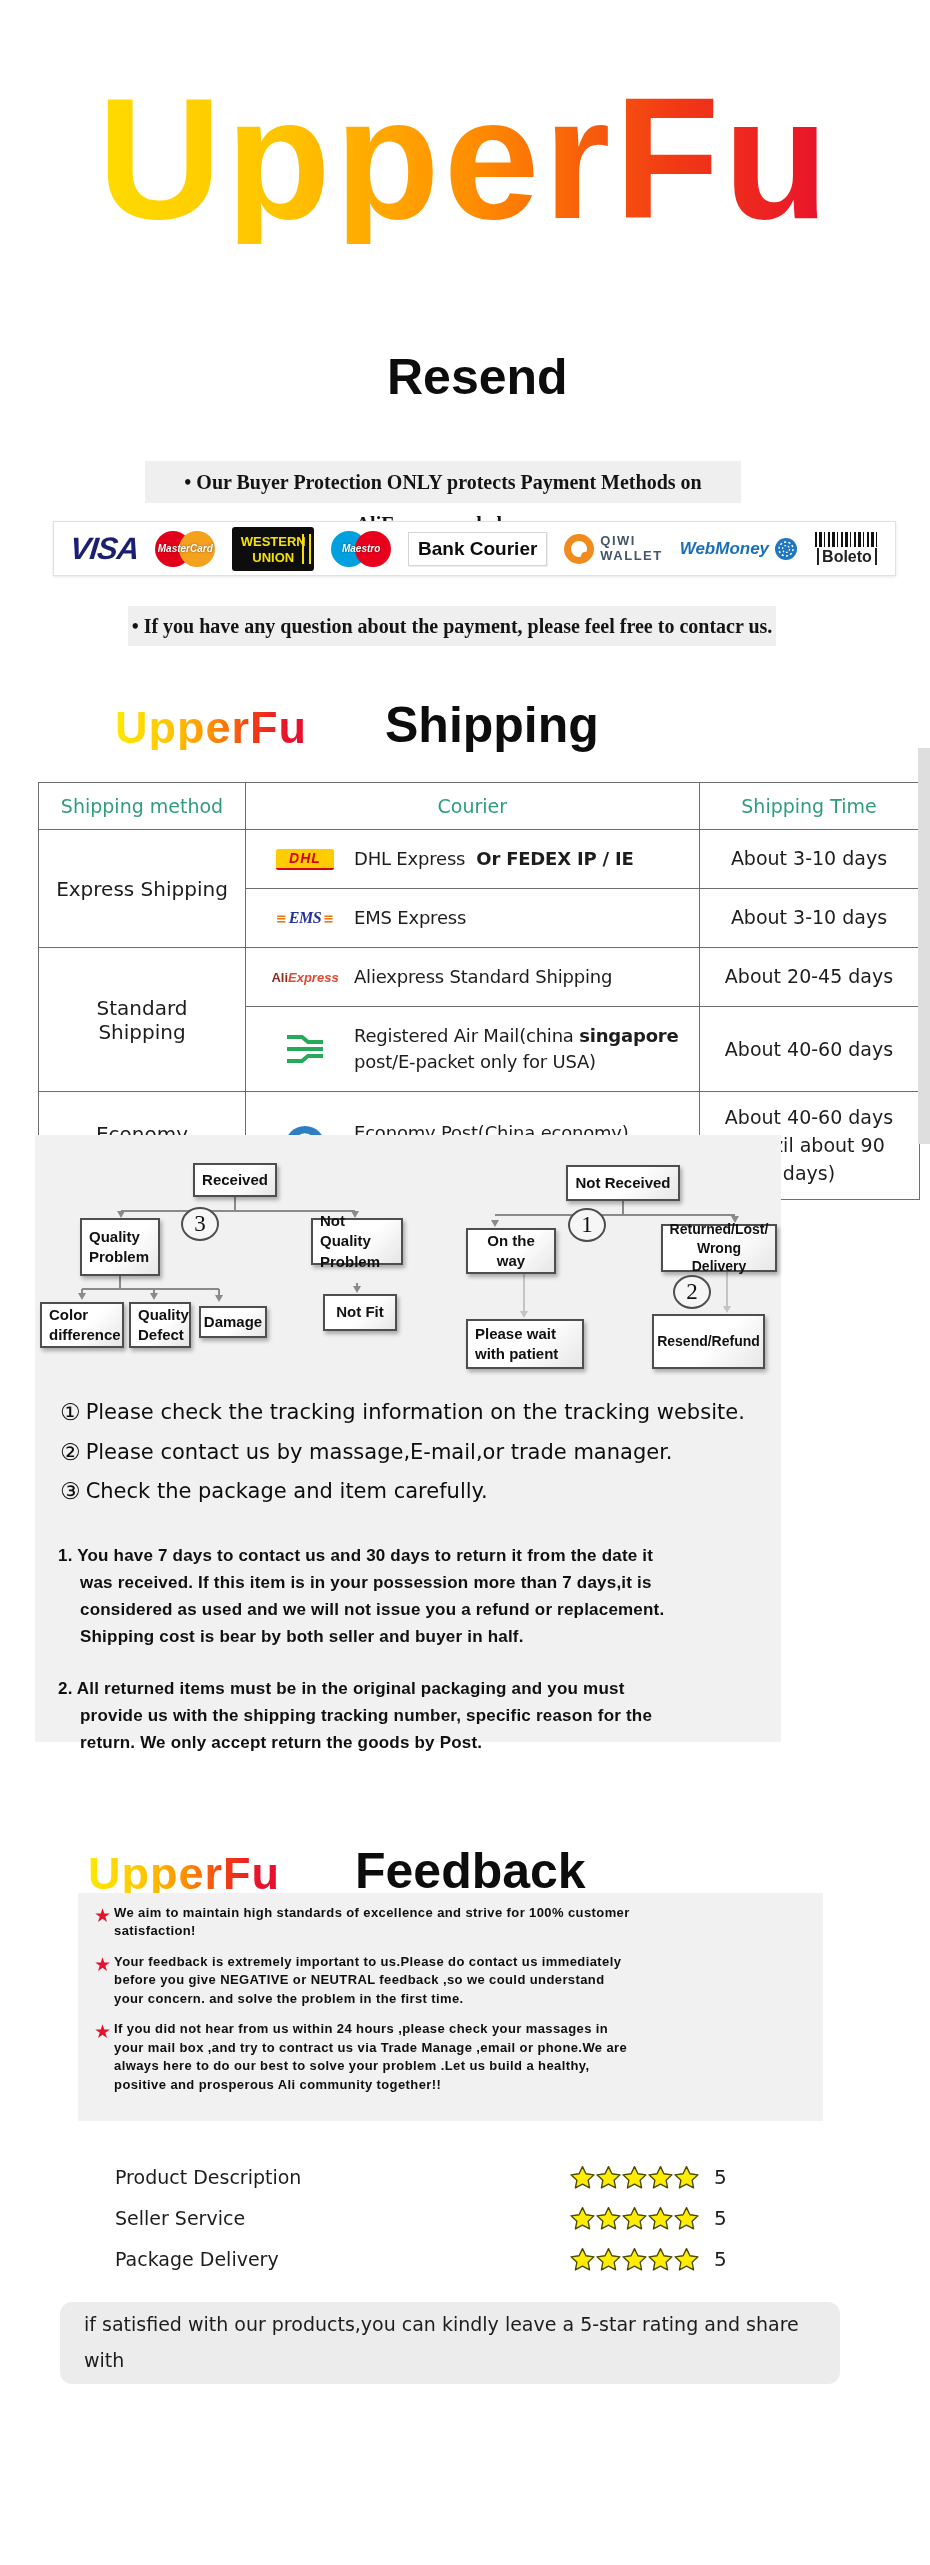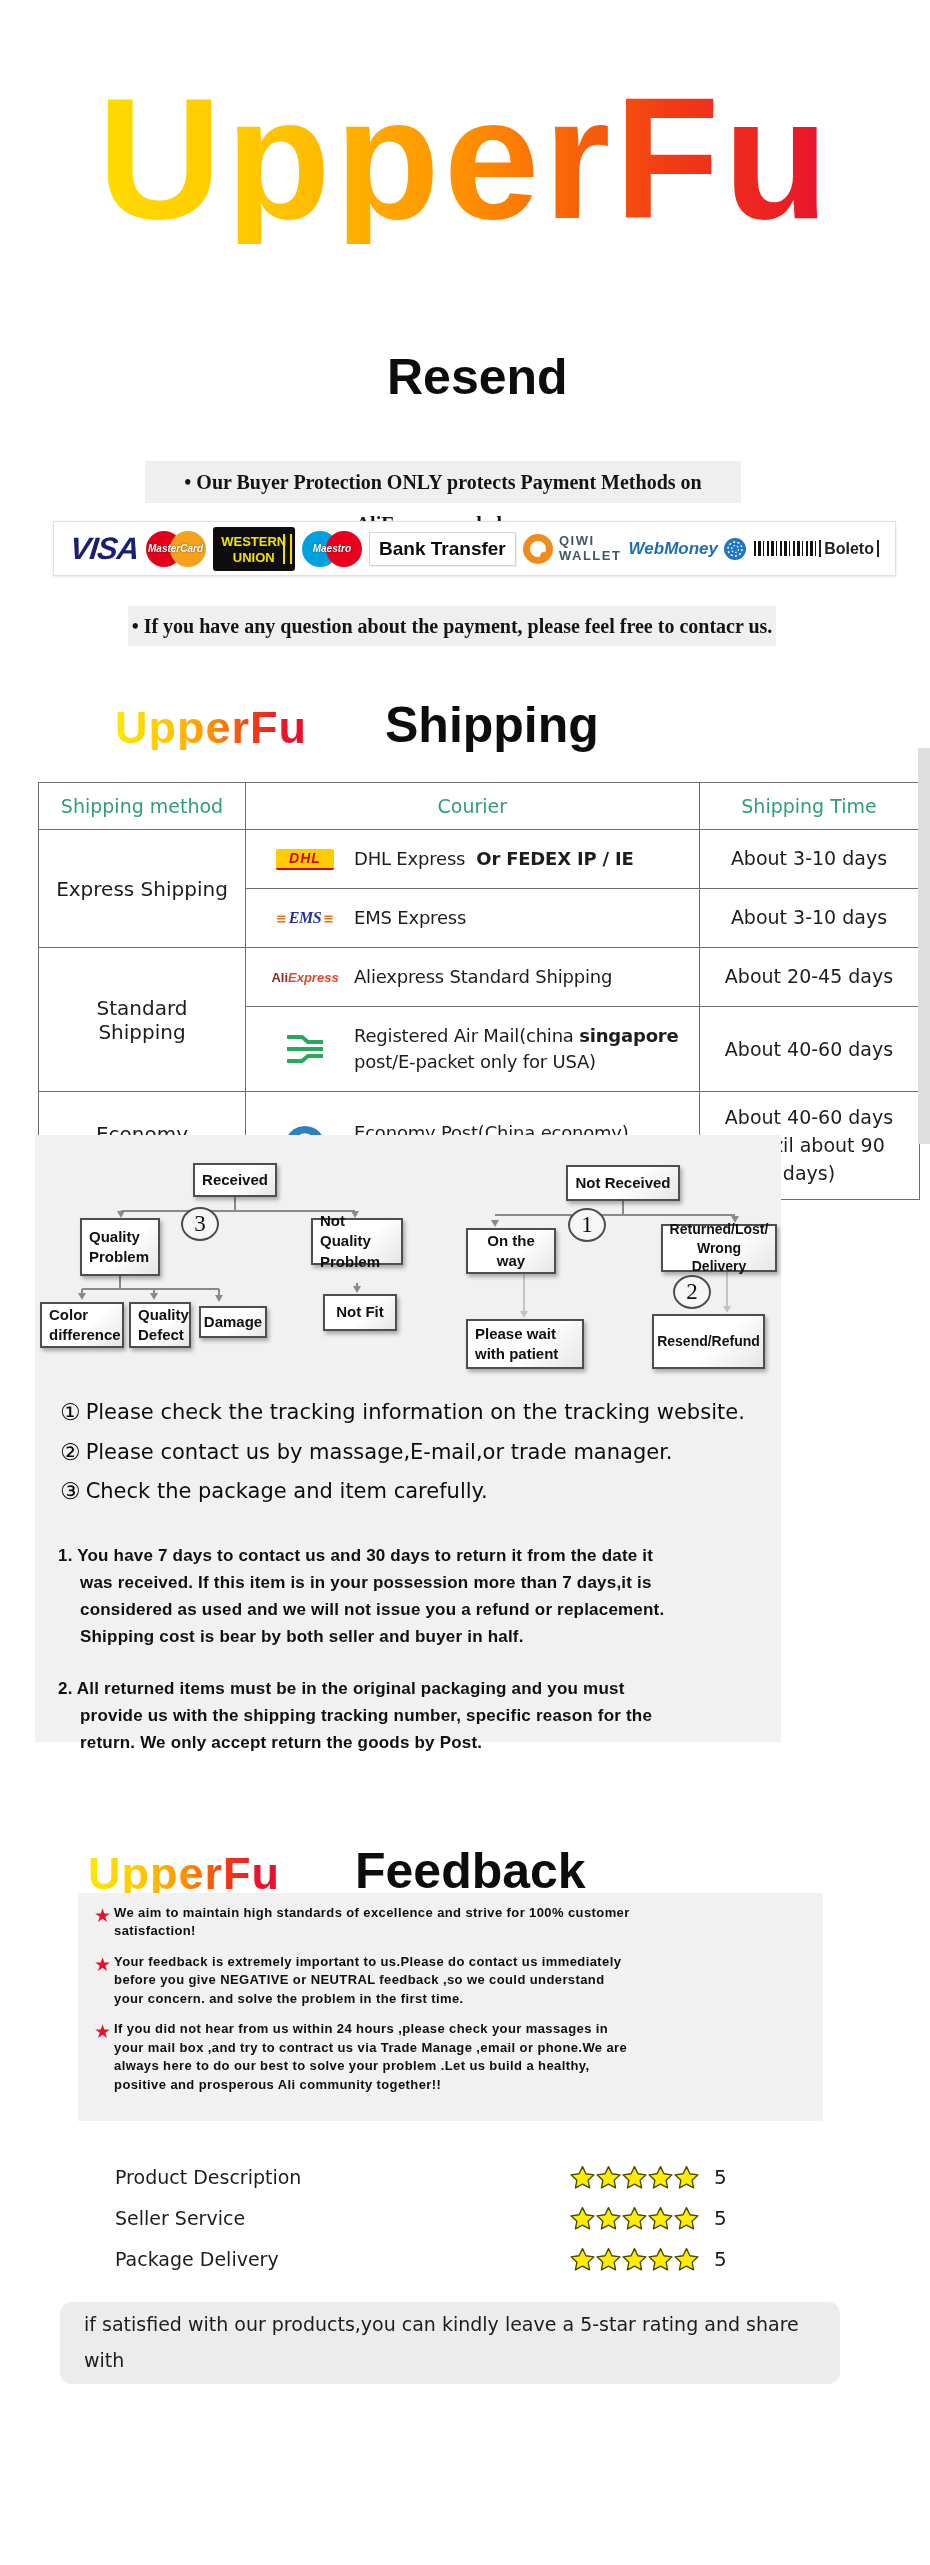--- a/index.html
+++ b/index.html
@@ -50,21 +50,21 @@
          font-family:"Liberation Sans",sans-serif;font-weight:bold;font-size:19px;color:#0d0d0d;}
   .qiwi{display:flex;align-items:center;gap:6px;}
   .qiwi .ring{width:30px;height:30px;border:7px solid #f08c1e;border-radius:50%;
               box-sizing:border-box;position:relative;flex:none;}
   .qiwi .ring::after{content:"";position:absolute;right:-3px;bottom:-4px;width:9px;height:9px;
                      background:#f08c1e;border-radius:50% 0 60% 50%;transform:rotate(20deg);}
   .qiwi .txt{font-family:"Liberation Sans",sans-serif;font-weight:bold;color:#44566a;
              font-size:13px;line-height:1.15;letter-spacing:1.5px;}
   .wm{display:flex;align-items:center;gap:5px;font-family:"Liberation Sans",sans-serif;
       font-weight:bold;font-style:italic;font-size:17px;color:#1b6fb5;}
-  .boleto{display:flex;flex-direction:row;align-items:center;gap:1px;}
+  .boleto{display:flex;flex-direction:column;align-items:center;gap:1px;}
   .boleto .bars{width:64px;height:15px;
       background:repeating-linear-gradient(90deg,#111 0 2px,#fff 2px 4px,#111 4px 7px,#fff 7px 9px,#111 9px 10px,#fff 10px 13px);}
   .boleto .txt{font-family:"Liberation Sans",sans-serif;font-weight:bold;font-size:16px;
                color:#222;border-left:2px solid #222;border-right:2px solid #222;
                padding:0 3px;line-height:1.1;}
 
   
   #ship-table{left:38px;top:782px;border-collapse:collapse;table-layout:fixed;background:#fff;}
   #ship-table td{border:1px solid #6e6e6e;vertical-align:middle;padding:12px;}
   .th-green{color:#2f9e77;font-size:19px;text-align:center;}
@@ -151,21 +151,21 @@
     </span>
     <span class="wu">
       <span>WESTERN</span><br>
       <span>UNION</span>
     </span>
     <span class="maestro">
       <span class="c blu"></span>
       <span class="c red2"></span>
       <span class="circ-label">Maestro</span>
     </span>
-    <span class="bankt">Bank Transfer</span>
+    <span class="bankt">Bank Courier</span>
     <span class="qiwi">
       <span class="ring"></span>
       <span class="txt">
         <span>QIWI</span><br>
         <span>WALLET</span>
       </span>
     </span>
     <span class="wm">
       <span>WebMoney</span>
       <svg width="24" height="24" viewBox="0 0 24 24">

